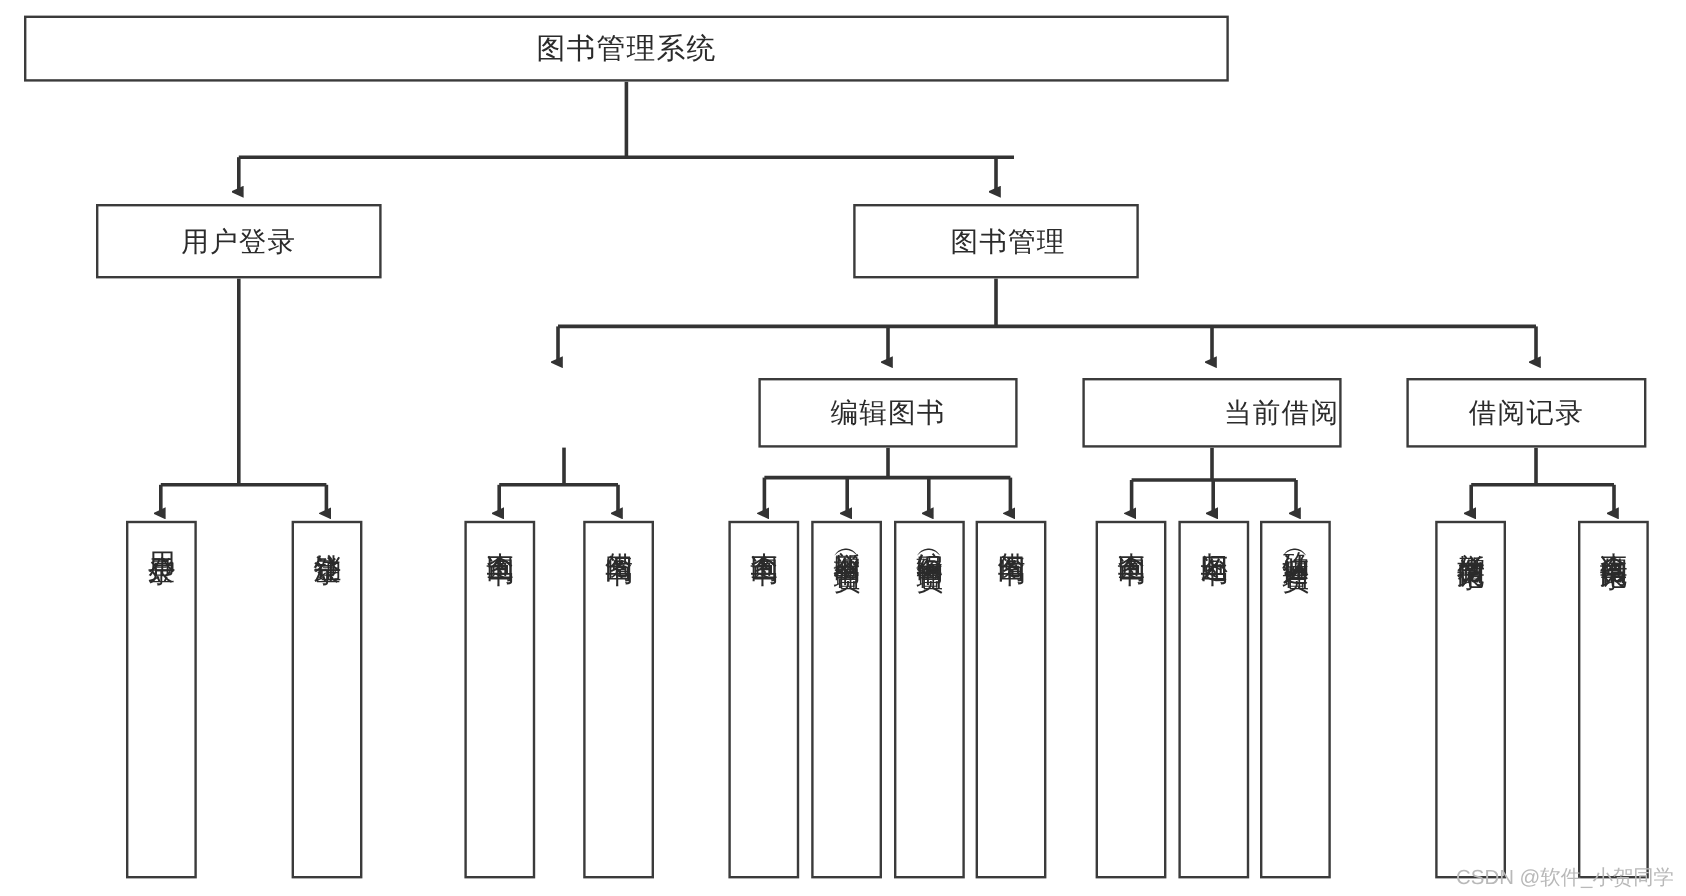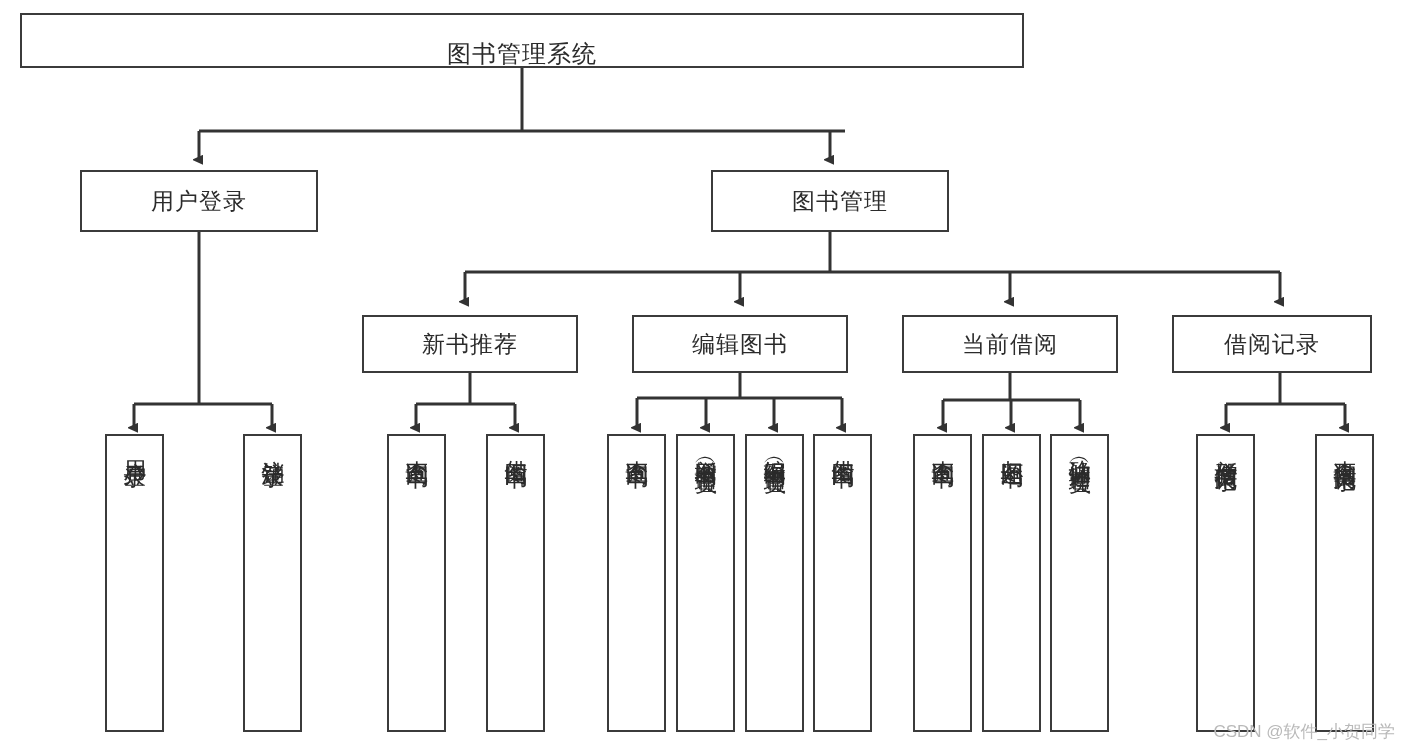--- a/index.html
+++ b/index.html
@@ -124,38 +124,35 @@
       <path d="M1011,400 L1011,428" marker-end="url(#arrow)"></path>
       <path d="M1080,400 L1080,428" marker-end="url(#arrow)"></path>
 
       <path d="M1280,373 L1280,404"></path>
       <path d="M1226,404 L1345,404"></path>
       <path d="M1226,404 L1226,428" marker-end="url(#arrow)"></path>
       <path d="M1345,404 L1345,428" marker-end="url(#arrow)"></path>
     </g>
   </svg>
 
-  <div class="node h root" style="left:20px; top:13px; width:1004px; height:55px;align-items:flex-end;">
+  <div class="node h root" style="left:20px; top:13px; width:1004px; height:55px;">
     <span class="lbl">图书管理系统</span>
   </div>
 
   <div class="node h" style="left:80px; top:170px; width:238px; height:62px;">
     <span class="lbl">用户登录</span>
   </div>
   <div class="node h" style="left:711px; top:170px; width:238px; height:62px;padding-left:20px;">
     <span class="lbl">图书管理</span>
   </div>
 
-  <div class="node h" style="left:362px; top:315px; width:216px; height:58px;">
-    <span class="lbl">新书推荐</span>
-  </div>
   <div class="node h" style="left:632px; top:315px; width:216px; height:58px;">
     <span class="lbl">编辑图书</span>
   </div>
-  <div class="node h" style="left:902px; top:315px; width:216px; height:58px;">
+  <div class="node h" style="left:902px; top:315px; width:216px; height:58px;justify-content:flex-end;">
     <span class="lbl">当前借阅</span>
   </div>
   <div class="node h" style="left:1172px; top:315px; width:200px; height:58px;">
     <span class="lbl">借阅记录</span>
   </div>
 
   <div class="node v" style="left:105px; top:434px; width:59px; height:298px;">
     <span class="lbl">用户登录</span>
   </div>
   <div class="node v" style="left:243px; top:434px; width:59px; height:298px;">

